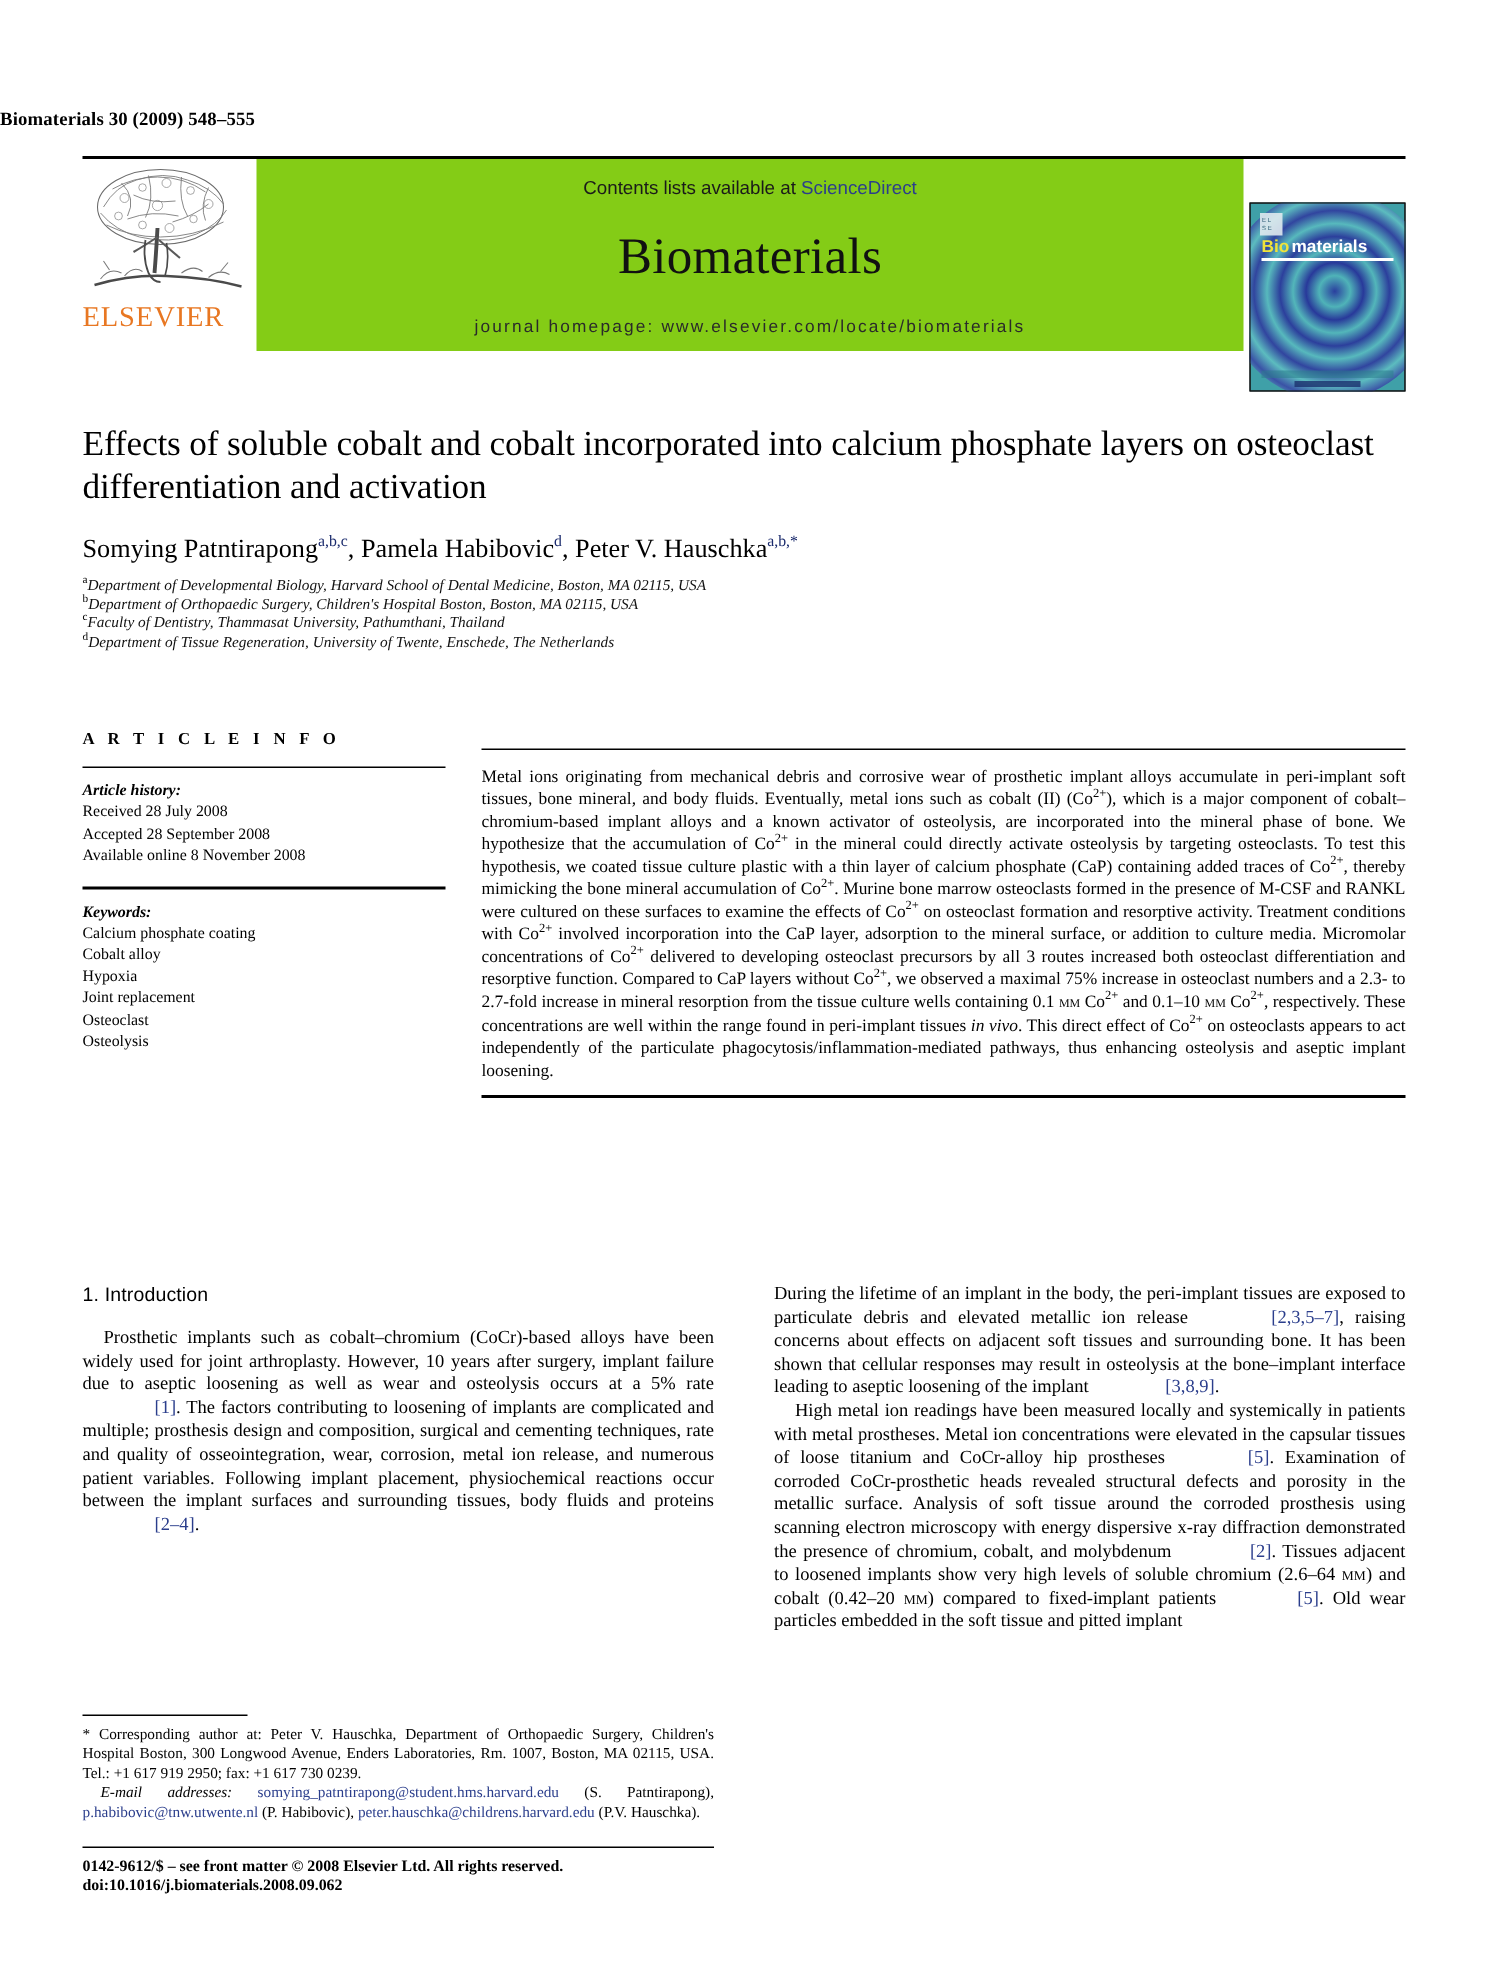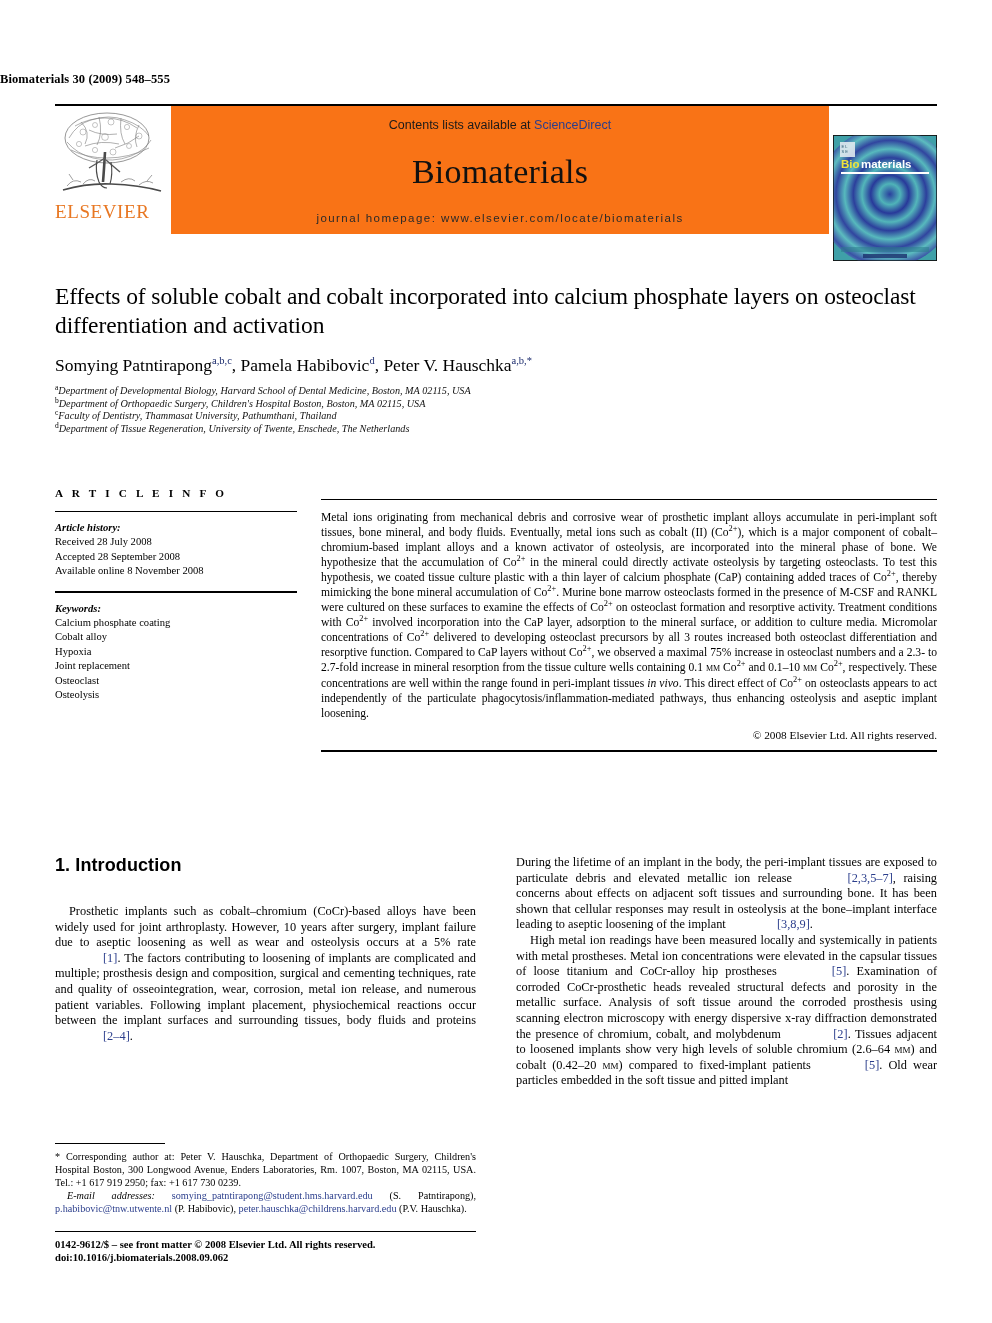--- a/index.html
+++ b/index.html
@@ -69,21 +69,21 @@
     text-align: left;
     color: #E87722;
     font-family: "Liberation Serif", serif;
     font-size: 19px;
     letter-spacing: 0.6px;
     line-height: 22px;
     margin-top: -2px;
   }
   .masthead-center {
     flex: 1 1 auto;
-    background: #f97316;
+    background: #84cc16;
     position: relative;
     display: flex;
     flex-direction: column;
     justify-content: space-between;
     align-items: center;
     padding: 12px 0 10px 0;
     box-sizing: border-box;
     margin-left: 3px;
   }
   .contents-line {
@@ -252,23 +252,23 @@
     display: flex;
   }
   .bcol {
     width: 421px;
     flex: 0 0 421px;
     position: relative;
   }
   .bcol.left { margin-right: 40px; }
   .sec-heading {
     font-family: "Liberation Sans", sans-serif;
-    font-weight: bold;
-    font-size: 18px;
-    margin: 0 0 28px 0;
+    font-weight: normal;
+    font-size: 13px;
+    margin: 0 0 14px 0;
     letter-spacing: 0.1px;
   }
   .para {
     font-family: "Liberation Serif", serif;
     font-size: 12.35px;
     line-height: 15.6px;
     text-align: justify;
     margin: 0;
     color: #000;
   }
@@ -461,21 +461,20 @@
         </div>
       </div>
 
       <div class="col-right">
         <div class="rule-thin"></div>
 
         <div class="abstract-body">
           Metal ions originating from mechanical debris and corrosive wear of prosthetic implant alloys accumulate in peri-implant soft tissues, bone mineral, and body fluids. Eventually, metal ions such as cobalt (II) (Co<sup class="ion">2+</sup>), which is a major component of cobalt–chromium-based implant alloys and a known activator of osteolysis, are incorporated into the mineral phase of bone. We hypothesize that the accumulation of Co<sup class="ion">2+</sup> in the mineral could directly activate osteolysis by targeting osteoclasts. To test this hypothesis, we coated tissue culture plastic with a thin layer of calcium phosphate (CaP) containing added traces of Co<sup class="ion">2+</sup>, thereby mimicking the bone mineral accumulation of Co<sup class="ion">2+</sup>. Murine bone marrow osteoclasts formed in the presence of M-CSF and RANKL were cultured on these surfaces to examine the effects of Co<sup class="ion">2+</sup> on osteoclast formation and resorptive activity. Treatment conditions with Co<sup class="ion">2+</sup> involved incorporation into the CaP layer, adsorption to the mineral surface, or addition to culture media. Micromolar concentrations of Co<sup class="ion">2+</sup> delivered to developing osteoclast precursors by all 3 routes increased both osteoclast differentiation and resorptive function. Compared to CaP layers without Co<sup class="ion">2+</sup>, we observed a maximal 75% increase in osteoclast numbers and a 2.3- to 2.7-fold increase in mineral resorption from the tissue culture wells containing 0.1 <span style="font-variant:small-caps">μm</span> Co<sup class="ion">2+</sup> and 0.1–10 <span style="font-variant:small-caps">μm</span> Co<sup class="ion">2+</sup>, respectively. These concentrations are well within the range found in peri-implant tissues <em>in vivo</em>. This direct effect of Co<sup class="ion">2+</sup> on osteoclasts appears to act independently of the particulate phagocytosis/inflammation-mediated pathways, thus enhancing osteolysis and aseptic implant loosening.
         </div>
 
-        <div class="copyright">© 2008 Elsevier Ltd. All rights reserved.</div>
         <div class="abstract-bottom-rule"></div>
       </div>
 
     </div>
   </div>
 
   <div class="body-cols">
 
     <div class="bcol left">
       <h2 class="sec-heading">1. Introduction</h2>

